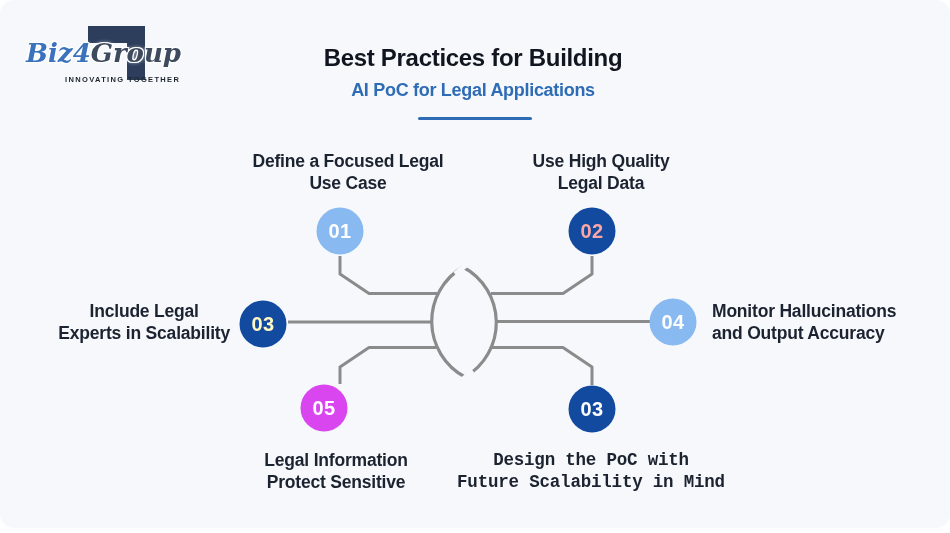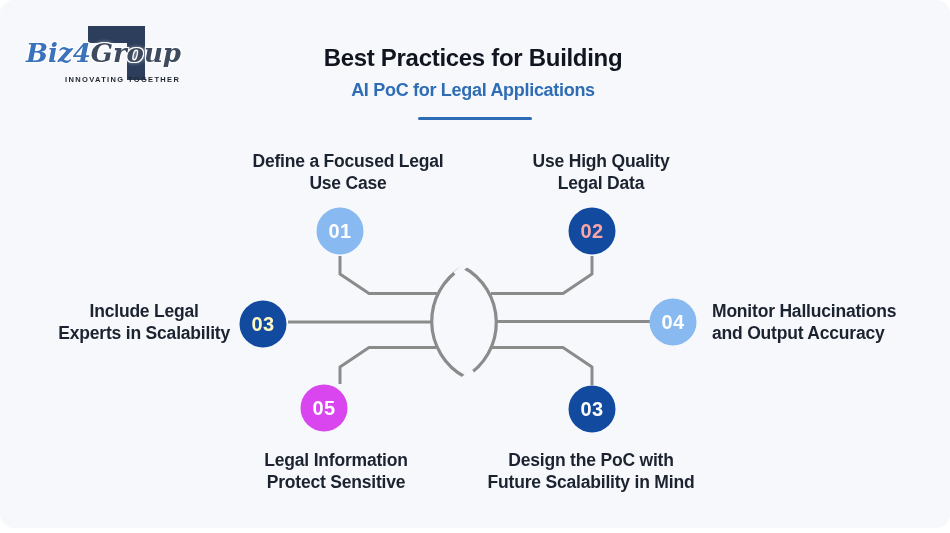--- a/index.html
+++ b/index.html
@@ -123,18 +123,18 @@
     <div>Experts in Scalability</div>
   </div>
   <div class="label left-align" style="left:712px;top:300px;">
     <div>Monitor Hallucinations</div>
     <div>and Output Accuracy</div>
   </div>
   <div class="label center" style="left:336px;top:449px;">
     <div>Legal Information</div>
     <div>Protect Sensitive</div>
   </div>
-  <div class="label center" style="left:591px;top:449px;">
+  <div class="label center" style="left:591px;top:449px;font-family:Liberation Mono, monospace;">
     <div>Design the PoC with</div>
     <div>Future Scalability in Mind</div>
   </div>
 
 </div>
 
 </body></html>

